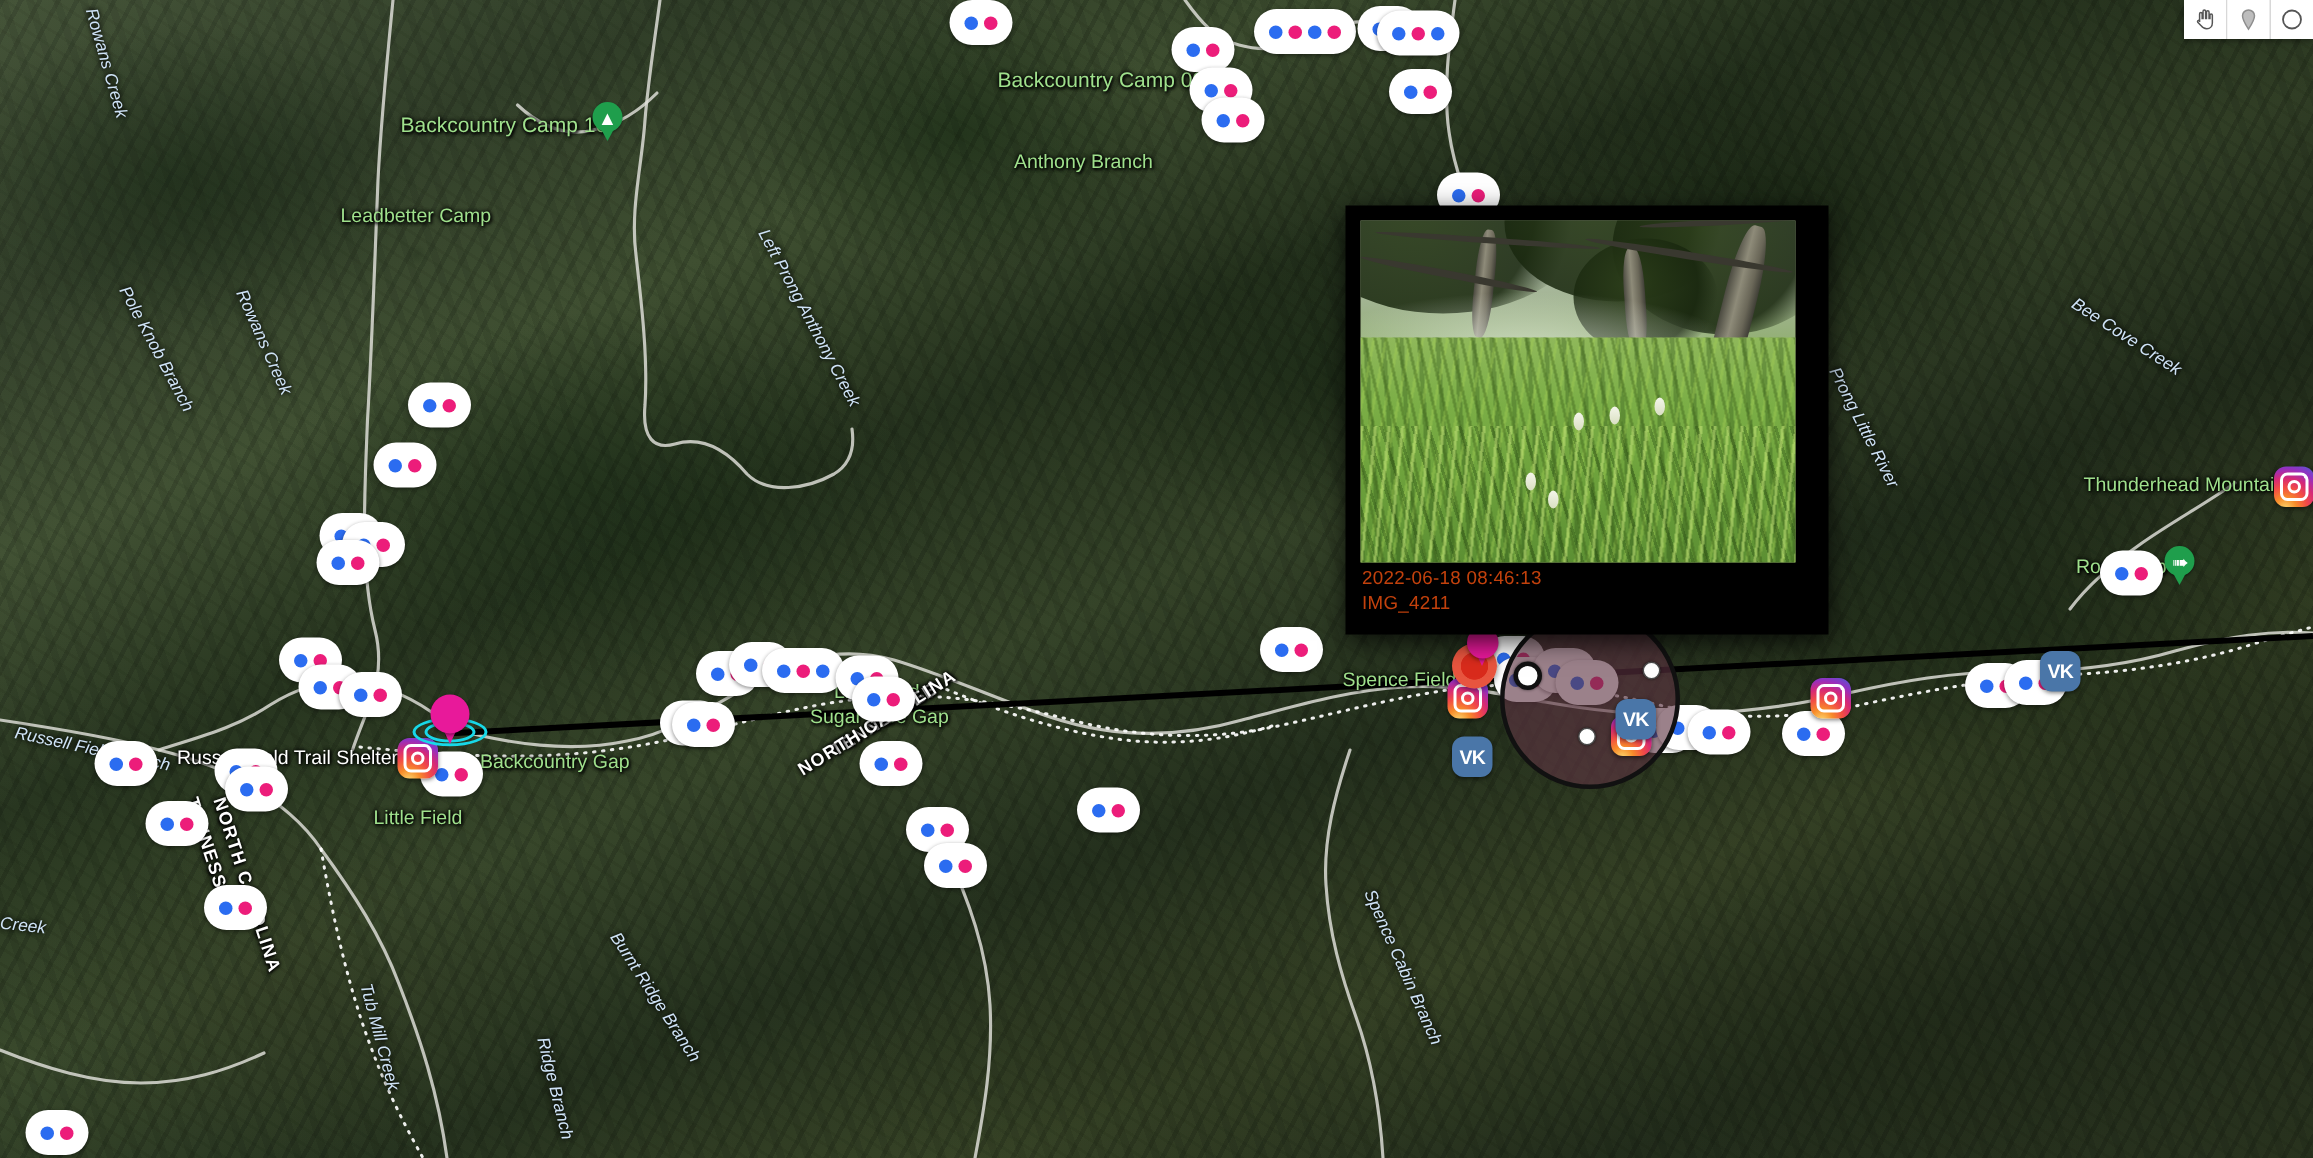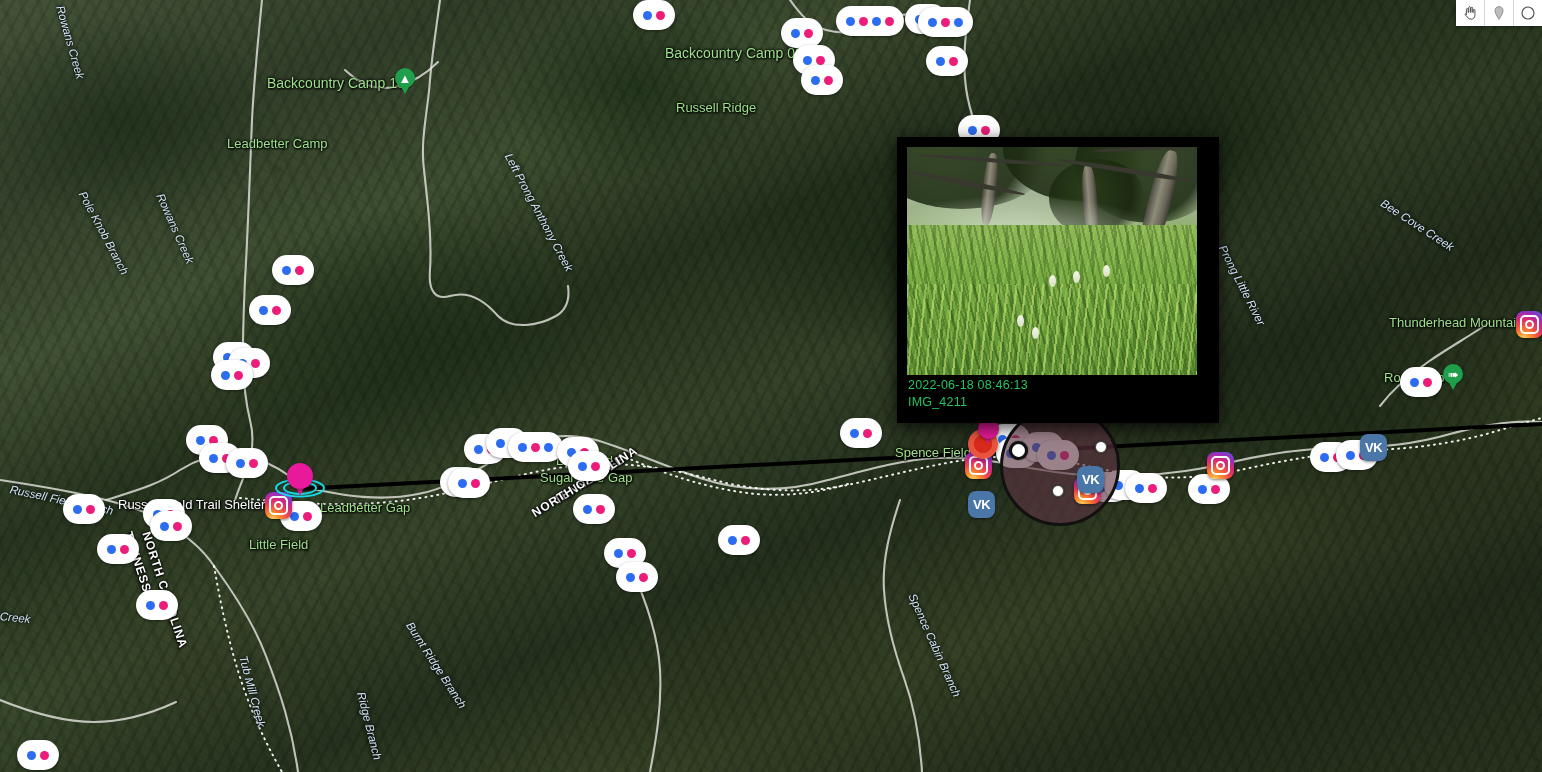--- a/index.html
+++ b/index.html
@@ -100,21 +100,21 @@
   .selcircle{position:absolute;border-radius:50%;border:3px solid #111111;
     background:rgba(94,52,66,.62);cursor:move;}
   .handle{position:absolute;width:10px;height:10px;border-radius:50%;background:#ffffff;
     border:1px solid #4a4a4a;box-shadow:0 0 2px rgba(0,0,0,.6);cursor:pointer;}
   .handle.ring{background:#ffffff;border:3px solid #111;width:13px;height:13px;}
 
   
   .popup{position:absolute;background:#000000;box-shadow:0 4px 16px rgba(0,0,0,.75);}
   .popup .photo{position:absolute;overflow:hidden;background:#6d7a55;}
   .popup .cap{position:absolute;left:11px;font-family:"Liberation Sans",sans-serif;
-    font-size:12.5px;color:#22c55e;letter-spacing:.2px;white-space:nowrap;}
+    font-size:12.5px;color:#c2410c;letter-spacing:.2px;white-space:nowrap;}
 
   
   .ph-sky{position:absolute;inset:0;background:
      linear-gradient(180deg,#b9c6bb 0%,#aebaa8 14%,#9fb38c 26%,#8fae6e 38%,#86a85c 52%,#7ea14d 66%,#86ad52 82%,#8fb657 100%);}
   .ph-mist{position:absolute;left:0;top:18%;width:100%;height:44%;
      background:radial-gradient(ellipse 70% 60% at 38% 50%, rgba(235,240,232,.72), rgba(235,240,232,0) 72%);}
   .ph-grass{position:absolute;left:0;bottom:0;width:100%;height:66%;
      background:
        repeating-linear-gradient(77deg, rgba(60,96,26,.42) 0 2px, transparent 2px 7px),
        repeating-linear-gradient(101deg, rgba(163,206,84,.40) 0 2px, transparent 2px 8px),
@@ -174,23 +174,23 @@
       <path d="M620,455 C660,472 700,486 740,492 C778,498 814,494 848,484"></path>
     </g>
 
     <line x1="297" y1="489" x2="1542" y2="424" stroke="#000000" stroke-width="4"></line>
   </svg>
 
   <div>
     <div class="lbl lbl-green big" style="left:267px;top:75px">Backcountry Camp 10</div>
     <div class="lbl lbl-green big" style="left:665px;top:45px">Backcountry Camp 09</div>
     <div class="lbl lbl-green lbl-ctr" style="left:227px;top:136px;width:58px">Leadbetter Camp</div>
-    <div class="lbl lbl-green lbl-ctr" style="left:676px;top:100px;width:52px">Russell Ridge</div>
+    <div class="lbl lbl-green lbl-ctr" style="left:676px;top:100px;width:52px">Anthony Branch</div>
     <div class="lbl lbl-green" style="left:249px;top:537px">Little Field</div>
-    <div class="lbl lbl-green lbl-ctr" style="left:320px;top:500px;width:70px">Leadbetter Gap</div>
+    <div class="lbl lbl-green lbl-ctr" style="left:320px;top:500px;width:70px">Backcountry Gap</div>
     <div class="lbl lbl-green" style="left:556px;top:453px">Little Bald</div>
     <div class="lbl lbl-green" style="left:540px;top:470px">Sugar Tree Gap</div>
     <div class="lbl lbl-green" style="left:895px;top:445px">Spence Field</div>
     <div class="lbl lbl-green" style="left:1389px;top:315px">Thunderhead Mountain</div>
     <div class="lbl lbl-green" style="left:1384px;top:370px">Rocky Top</div>
 
     <div class="lbl lbl-white" style="left:118px;top:497px">Russell Field Trail Shelter</div>
 
     <div class="lbl lbl-border" style="left:555px;top:494px;transform:rotate(-32deg)">TENNESSEE</div>
     <div class="lbl lbl-border" style="left:533px;top:507px;transform:rotate(-32deg)">NORTH CAROLINA</div>

